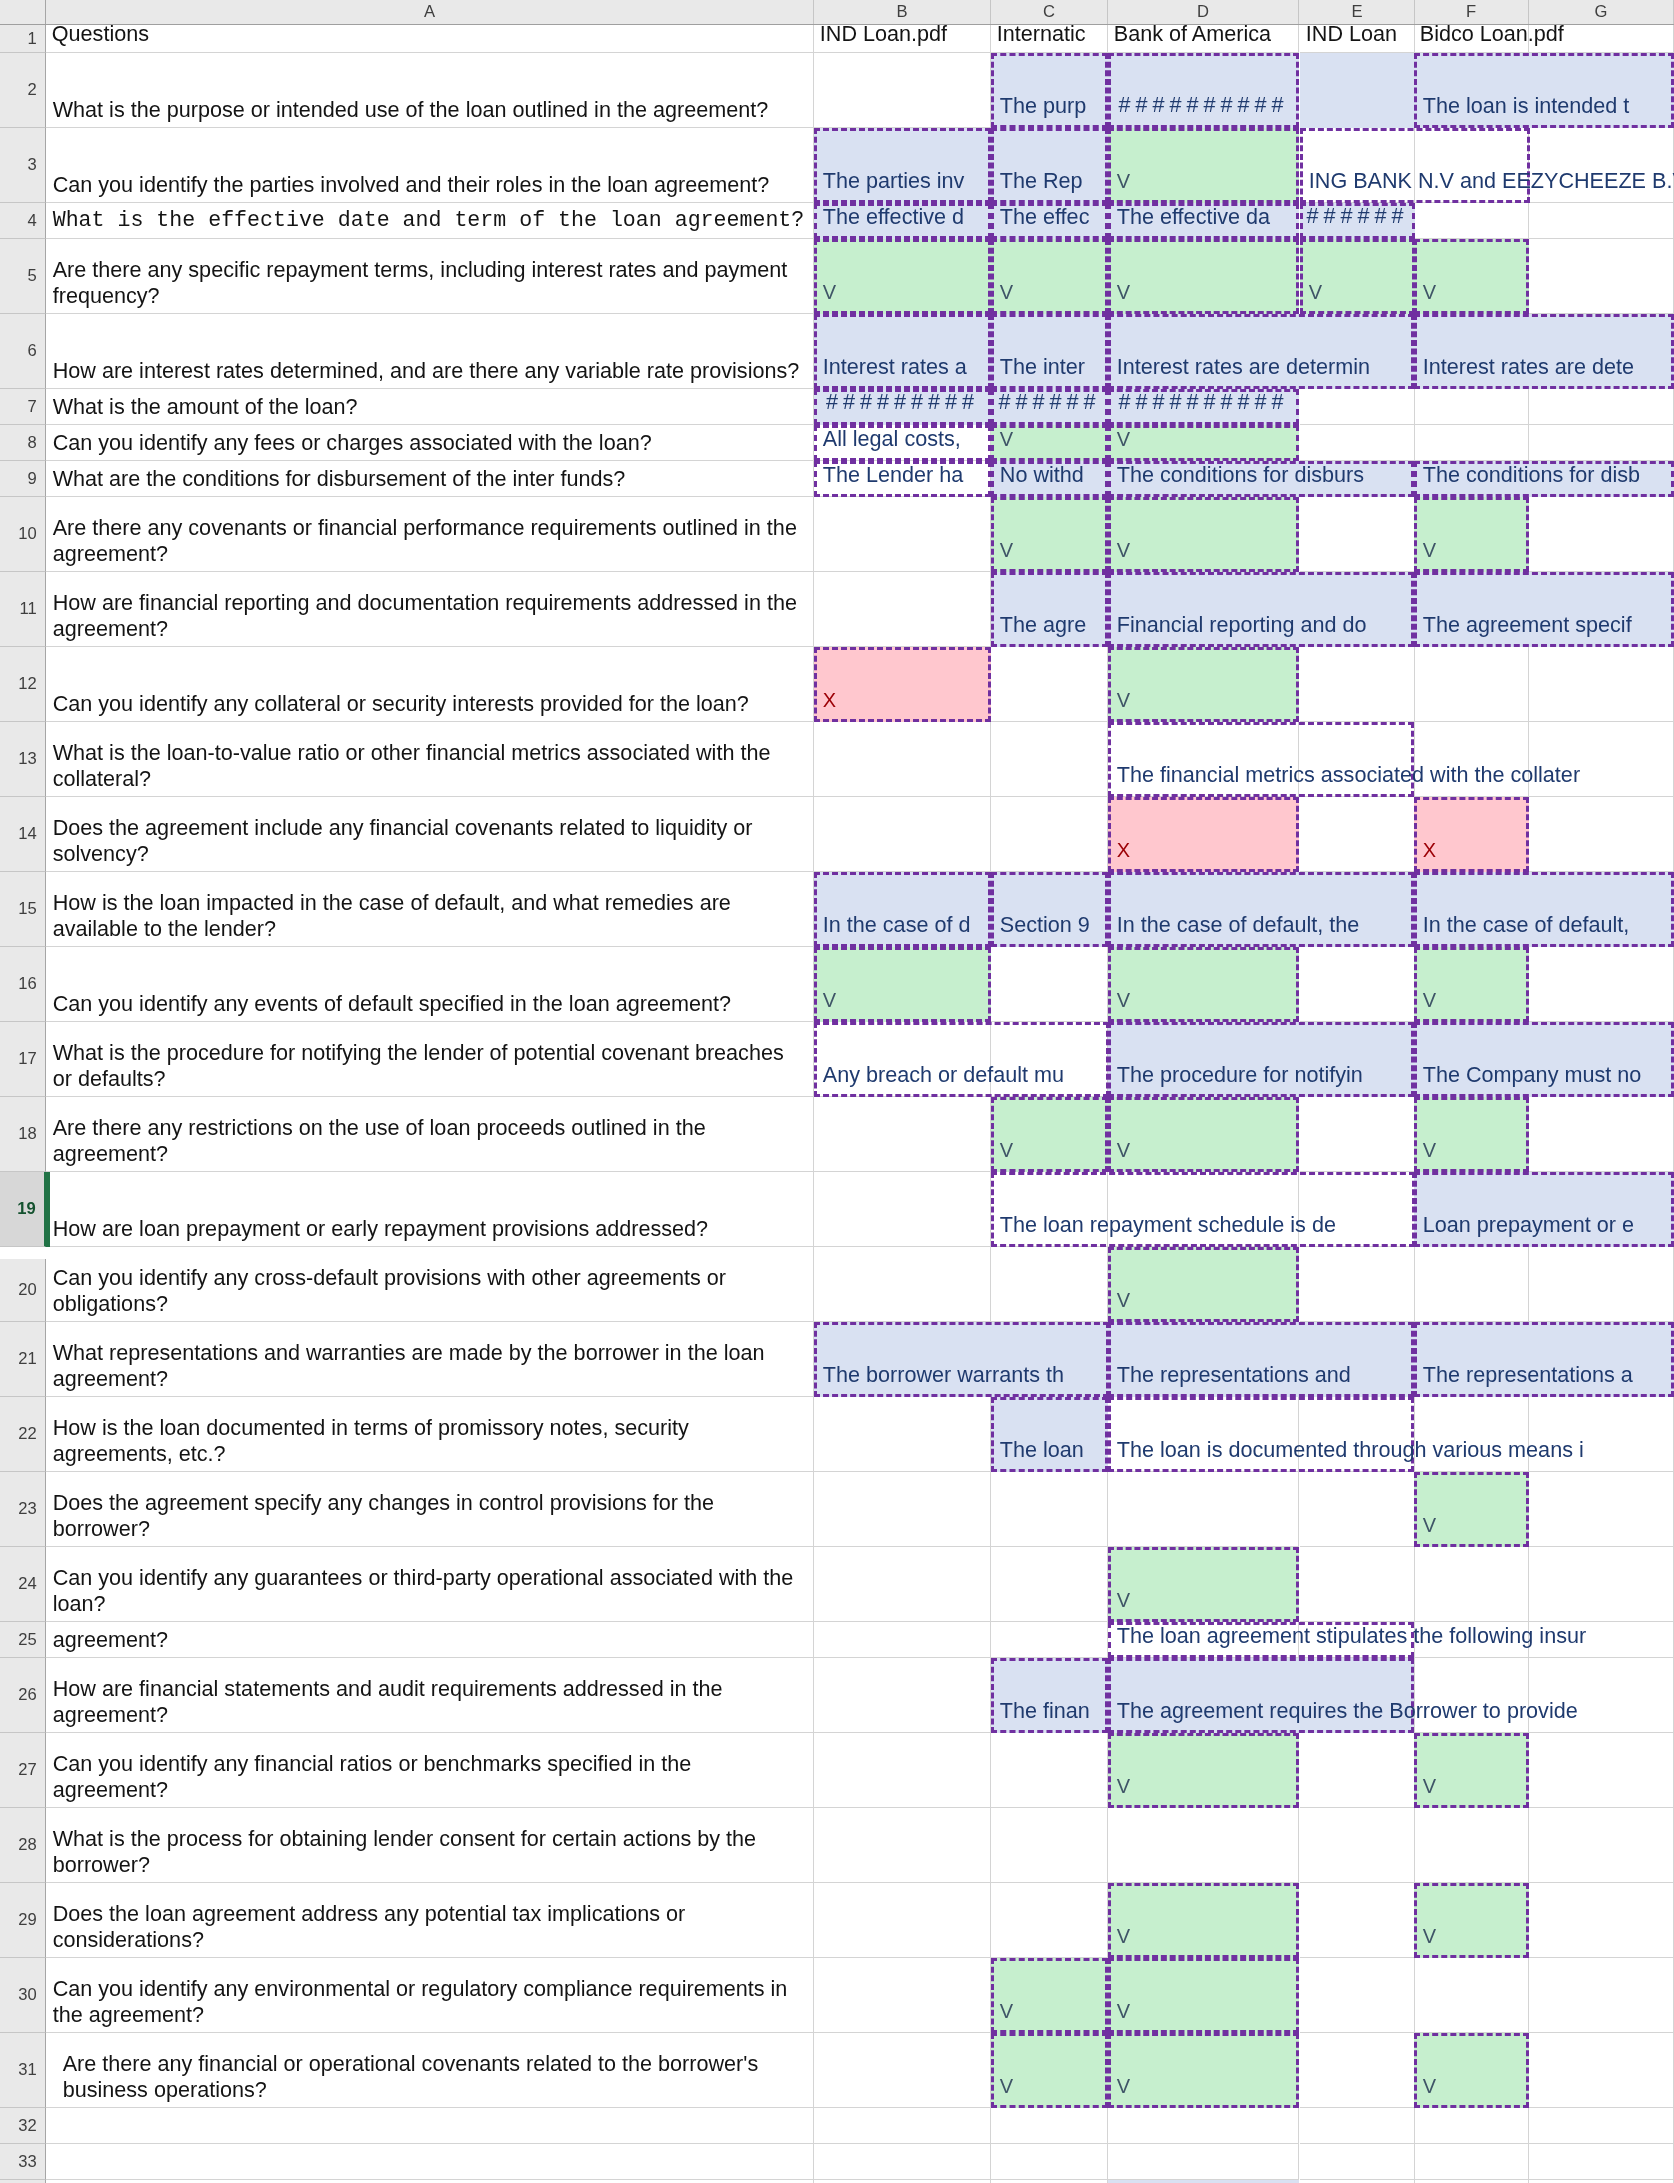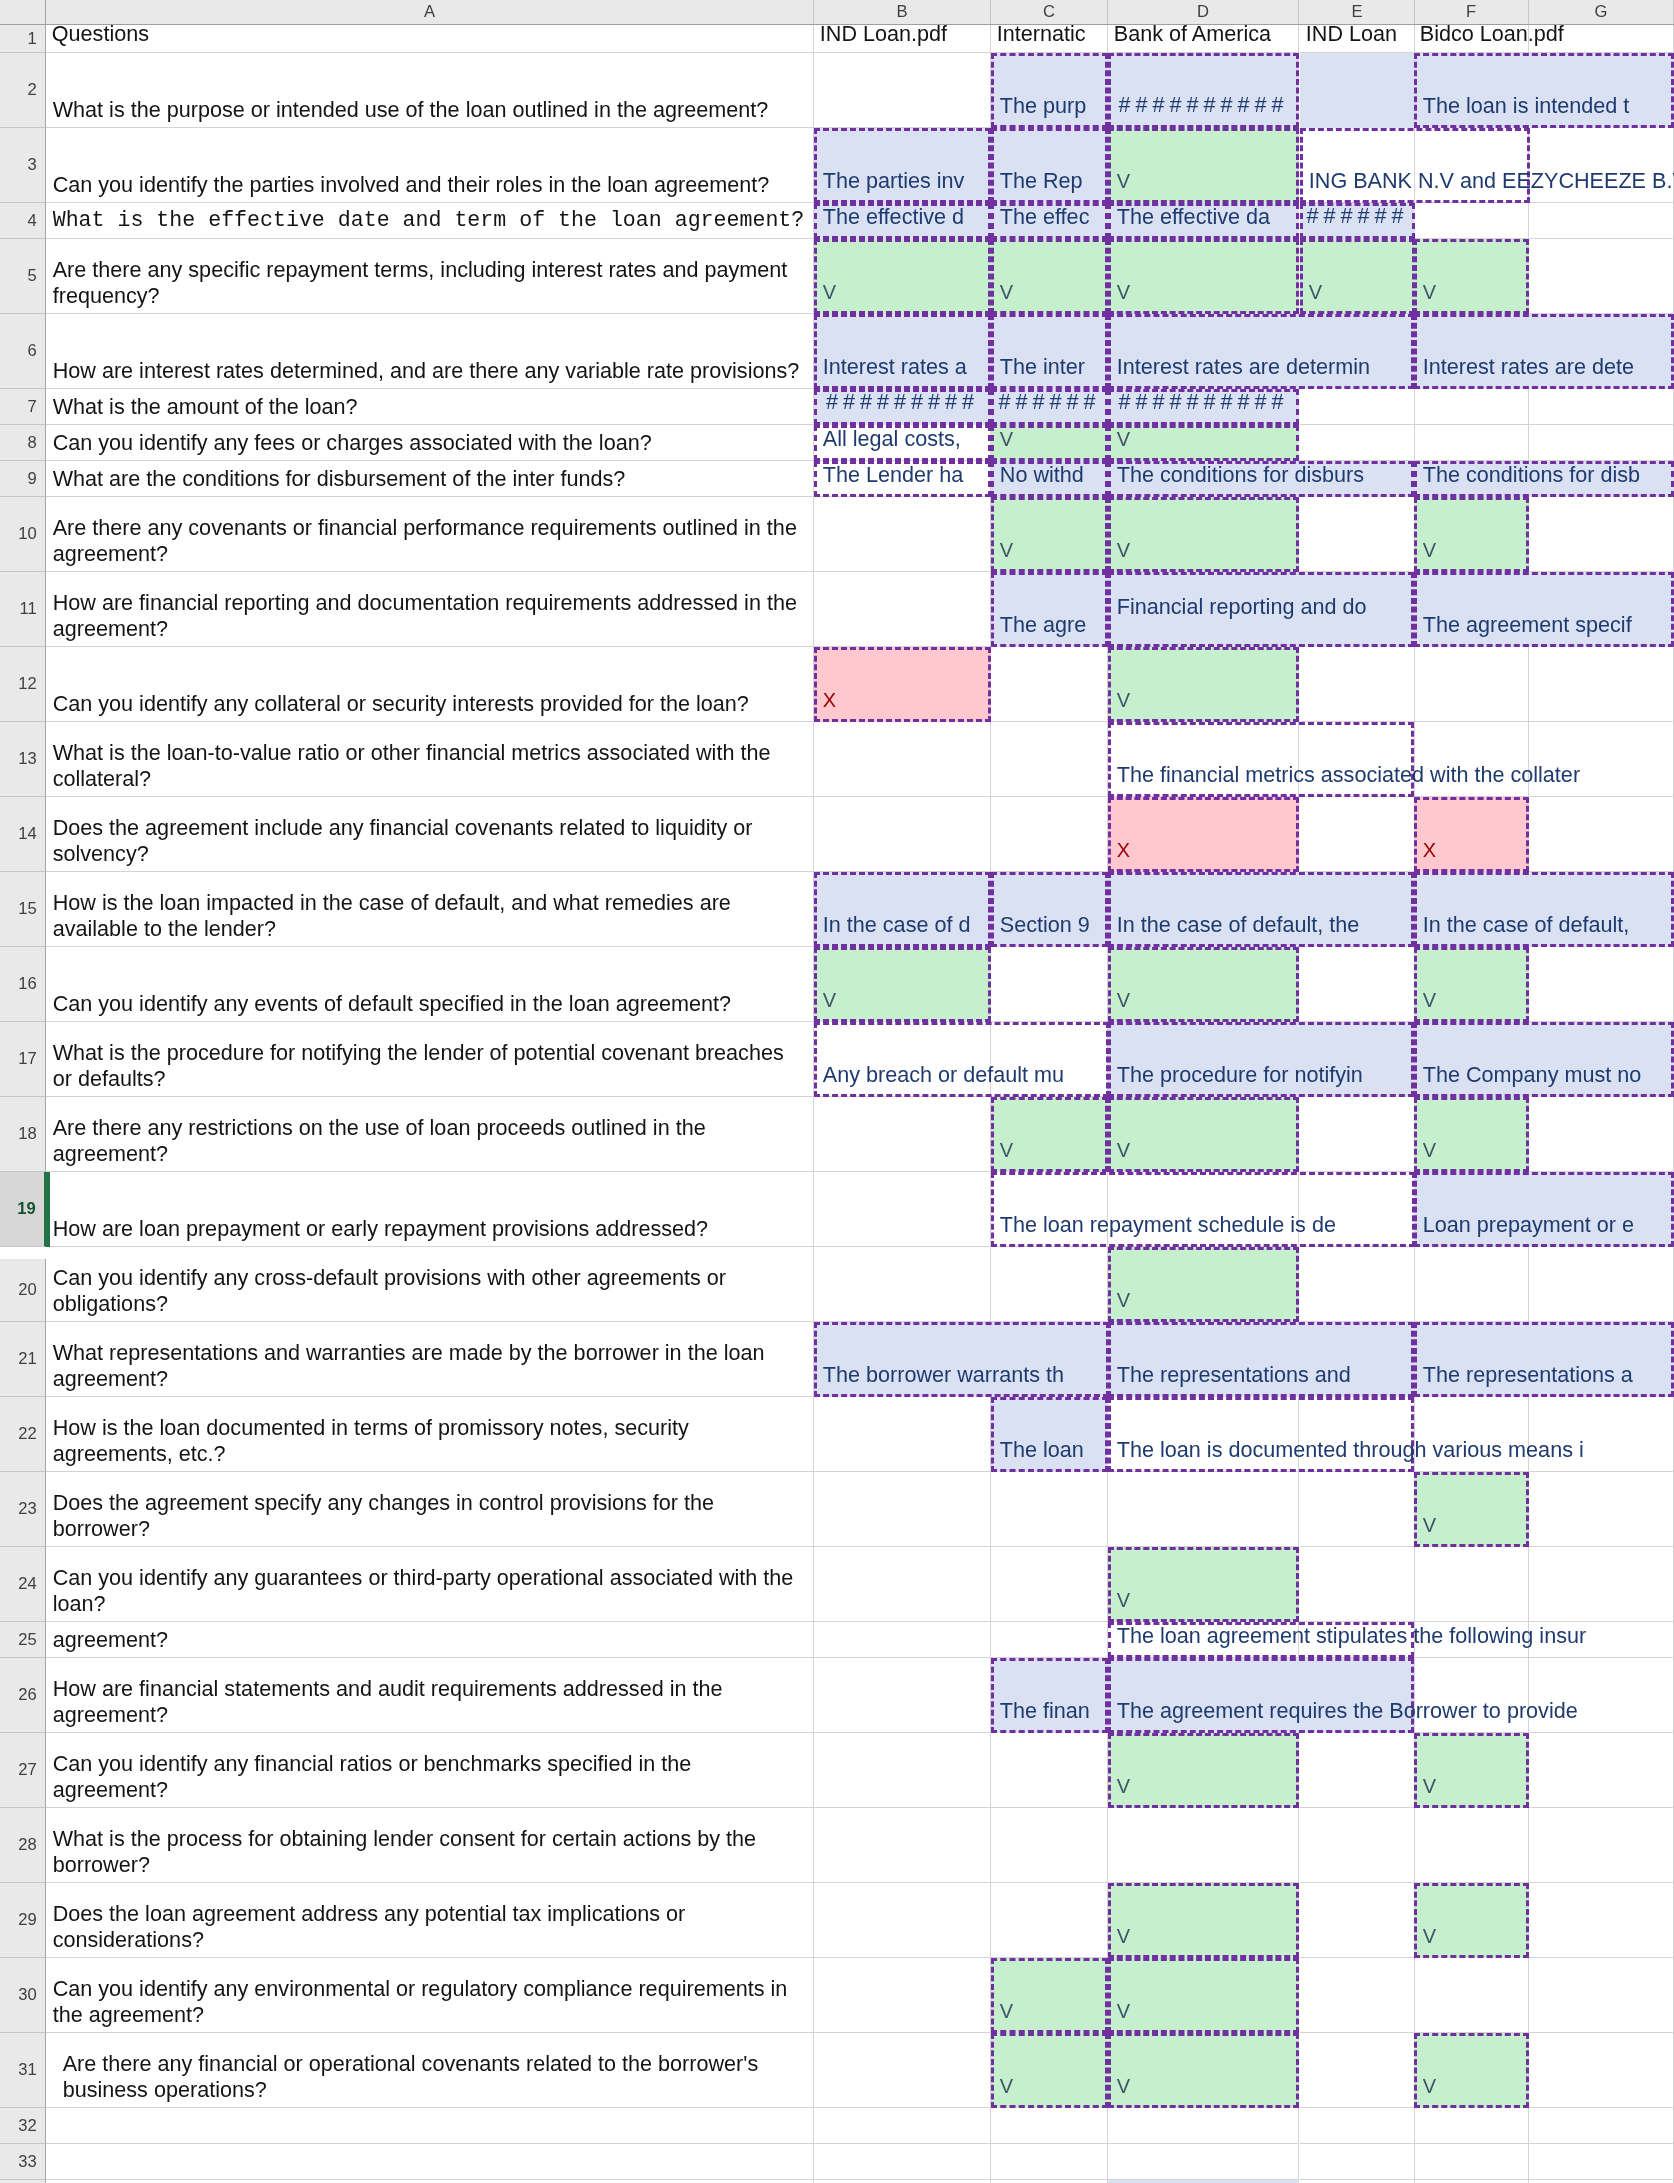--- a/index.html
+++ b/index.html
@@ -304,21 +304,21 @@
       <div class="base" style="left: 1300px; width: 115px;"></div>
       <div class="base" style="left: 1414px; width: 115px;"></div>
       <div class="base" style="left: 1529px; width: 145px;"></div>
       <div class="rowhdr" style="width: 46px;">11</div>
       <div class="cbox clip" style="left: 46px; width: 768px;">
         <span class="txt q">How are financial reporting and documentation requirements addressed in the agreement?</span>
       </div>
       <div class="cbox fill-blue dash clip" style="left: 991px; width: 117px;">
         <span class="txt a">The agre</span>
       </div>
-      <div class="cbox fill-blue dash clip" style="left: 1108px; width: 306px; align-items: center;">
+      <div class="cbox fill-blue dash clip" style="left: 1108px; width: 306px;">
         <span class="txt a">Financial reporting and do</span>
       </div>
       <div class="cbox fill-blue dash clip" style="left: 1414px; width: 260px;">
         <span class="txt a">The agreement specif</span>
       </div>
     </div>
     <div class="sheet-row" style="height: 75px;">
       <div class="base" style="left: 46px; width: 768px;"></div>
       <div class="base" style="left: 814px; width: 177px;"></div>
       <div class="base" style="left: 991px; width: 117px;"></div>

